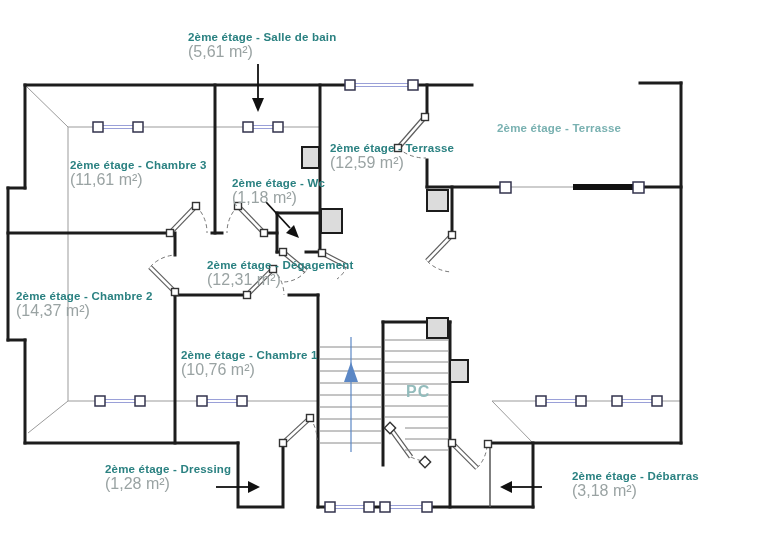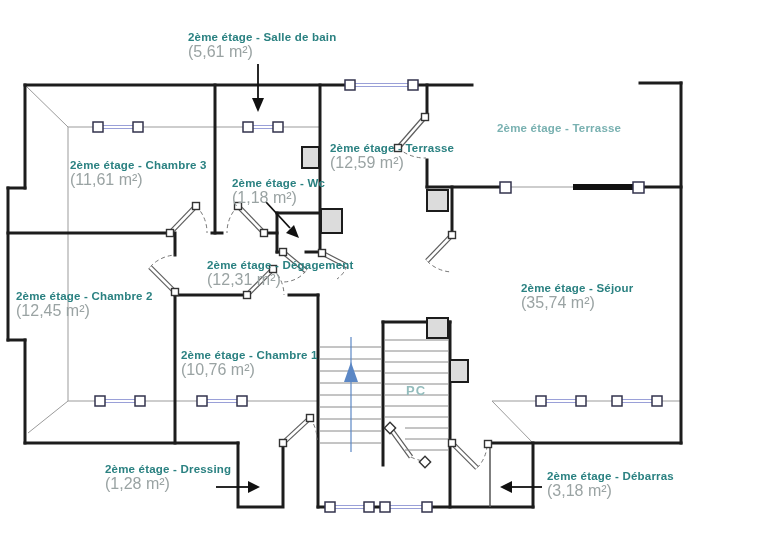--- a/index.html
+++ b/index.html
@@ -21,21 +21,21 @@
   .duct{fill:var(--duct-fill,#dcdcdc);stroke:#1c1c1c;stroke-width:2;}
   .note-arrow{stroke:#111;stroke-width:1.8;fill:none;}
   .note-head{fill:#111;}
   .stair-line{stroke:var(--stair-blue,#5b87c5);stroke-width:1.2;}
   .stair-head{fill:var(--stair-blue,#5b87c5);}
   .label{position:absolute;white-space:nowrap;}
   .label .rname{display:block;font-weight:bold;font-size:11.5px;line-height:15px;
                 color:var(--label-teal,#2a8181);letter-spacing:.2px;}
   .label .rarea{display:block;font-size:16px;line-height:14px;color:var(--area-gray,#9aa3a3);}
   .label.outdoor .rname{color:var(--label-teal-light,#79b1b1);font-weight:bold;}
-  .pc-label{position:absolute;font-size:13px;font-weight:bold;
+  .pc-label{position:absolute;font-size:16px;font-weight:bold;
             color:var(--pc-label,#93bcbc);letter-spacing:1px;}
 </style>
 </head>
 <body>
 
 <div id="stage">
 <svg width="768" height="560" viewBox="0 0 768 560">
 
   <g>
     <path class="knee" d="M25,85 L68,127"></path>
@@ -302,32 +302,28 @@
     </div>
 <div class="label outdoor" style="left:497px;top:121px">
       <span class="rname">2ème étage - Terrasse</span>
     </div>
 <div class="label" style="left:207px;top:258px">
       <span class="rname">2ème étage - Dégagement</span>
       <span class="rarea">(12,31 m²)</span>
     </div>
 <div class="label" style="left:16px;top:289px">
       <span class="rname">2ème étage - Chambre 2</span>
-      <span class="rarea">(12,45 m²)</span>
-    </div>
-<div class="label" style="left:521px;top:281px">
-      <span class="rname">2ème étage - Séjour</span>
-      <span class="rarea">(35,74 m²)</span>
+      <span class="rarea">(14,37 m²)</span>
     </div>
 <div class="label" style="left:181px;top:348px">
       <span class="rname">2ème étage - Chambre 1</span>
       <span class="rarea">(10,76 m²)</span>
     </div>
 <div class="label" style="left:105px;top:462px">
       <span class="rname">2ème étage - Dressing</span>
       <span class="rarea">(1,28 m²)</span>
     </div>
-<div class="label" style="left:547px;top:469px">
+<div class="label" style="left:572px;top:469px">
       <span class="rname">2ème étage - Débarras</span>
       <span class="rarea">(3,18 m²)</span>
     </div>
 <div class="pc-label" style="left:406px;top:383px">PC</div>
 </div>
 
 </body></html>

